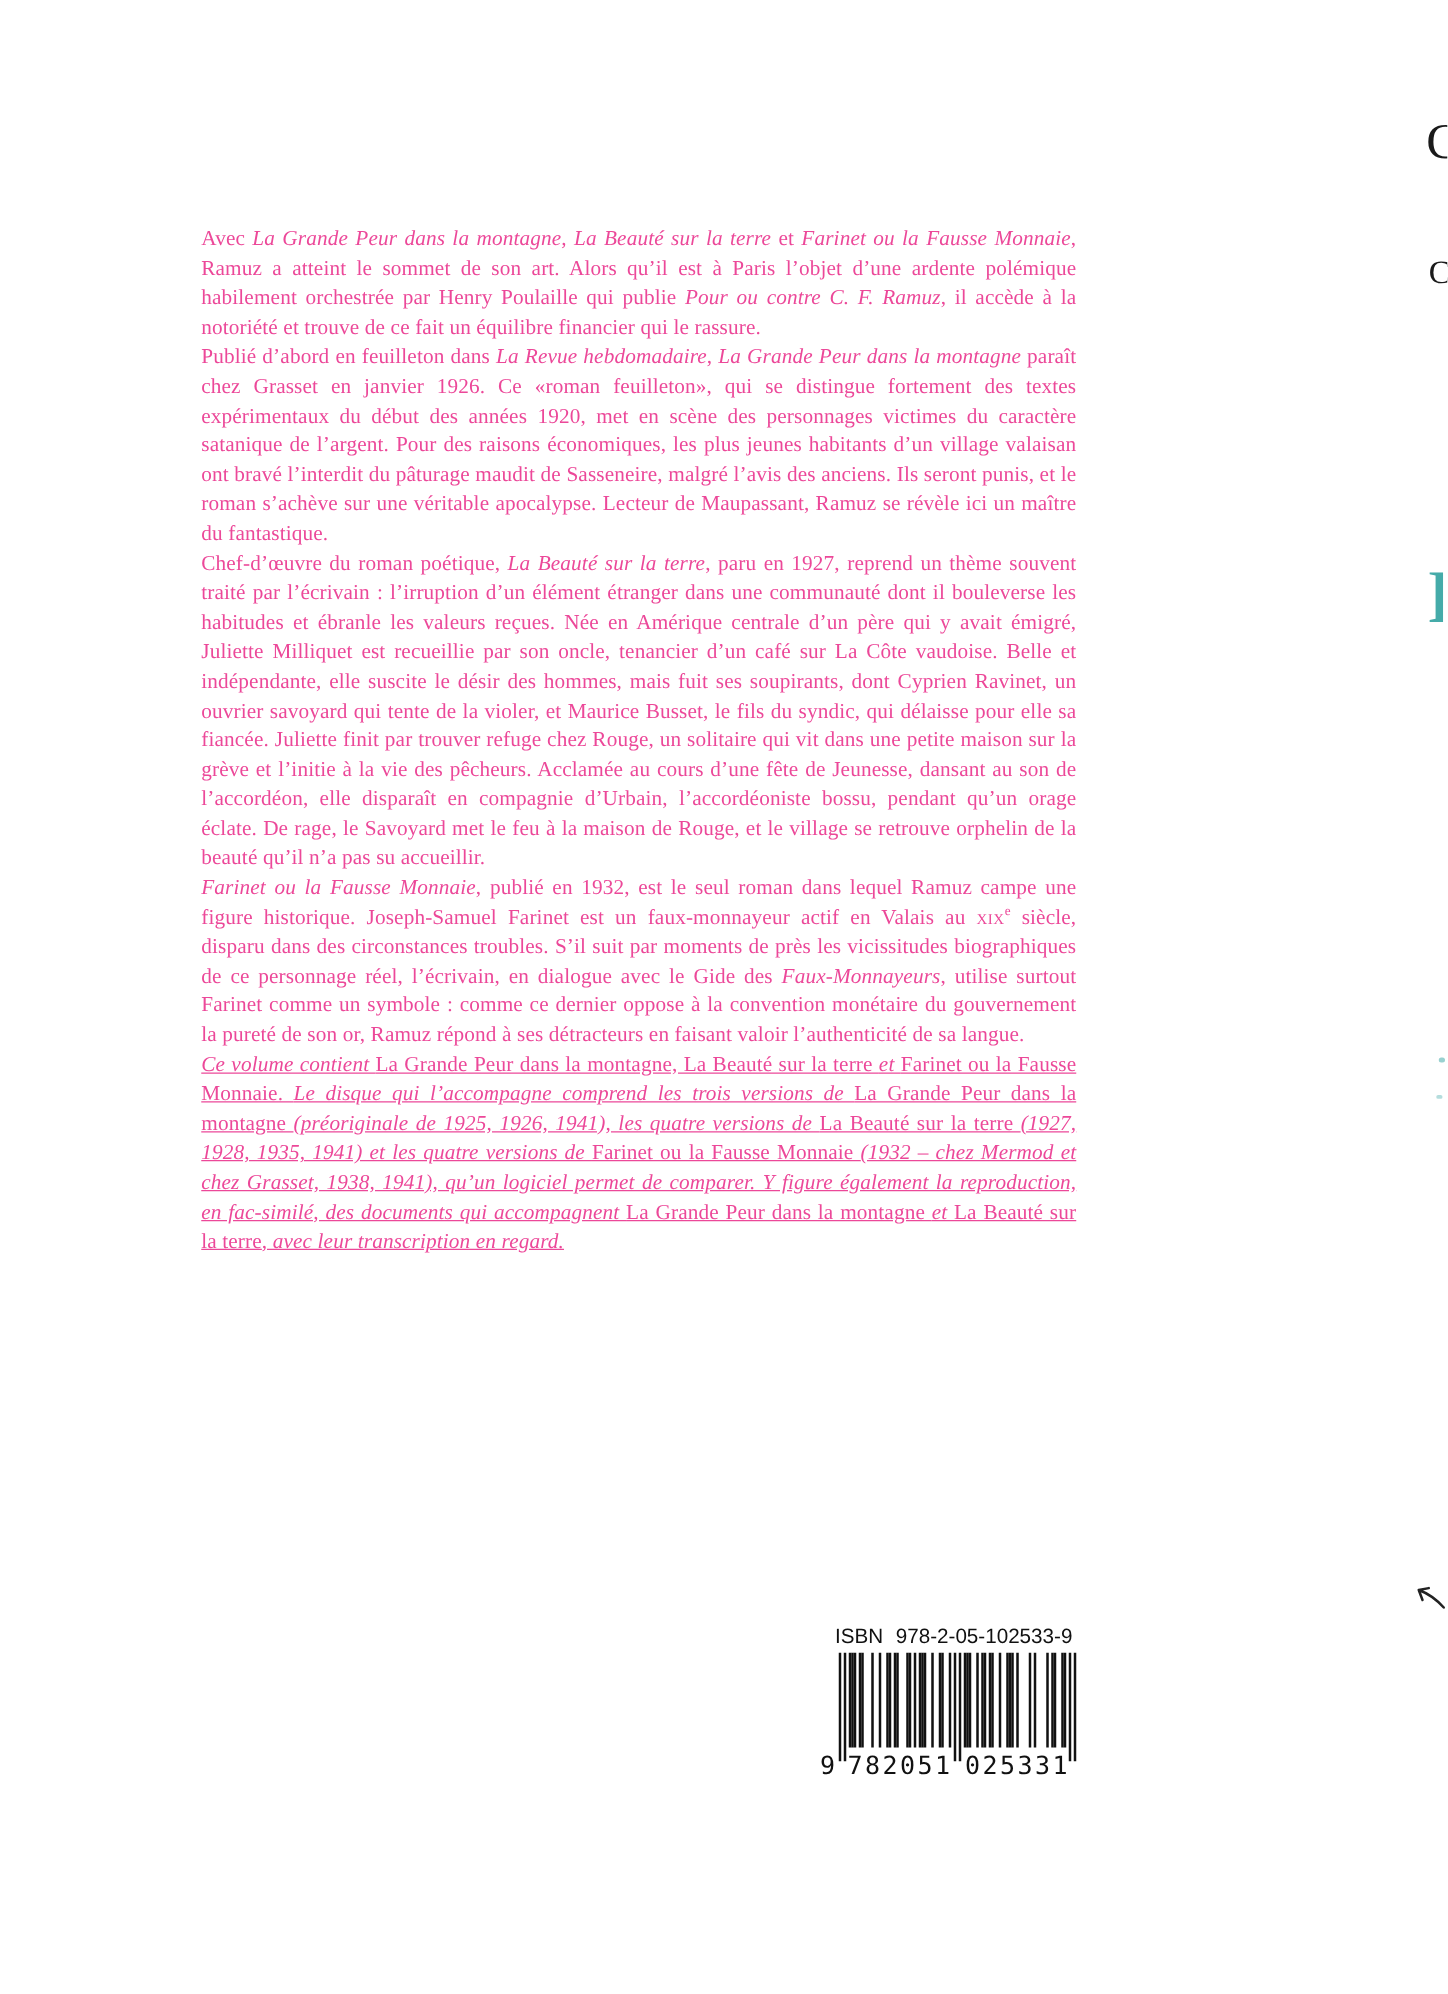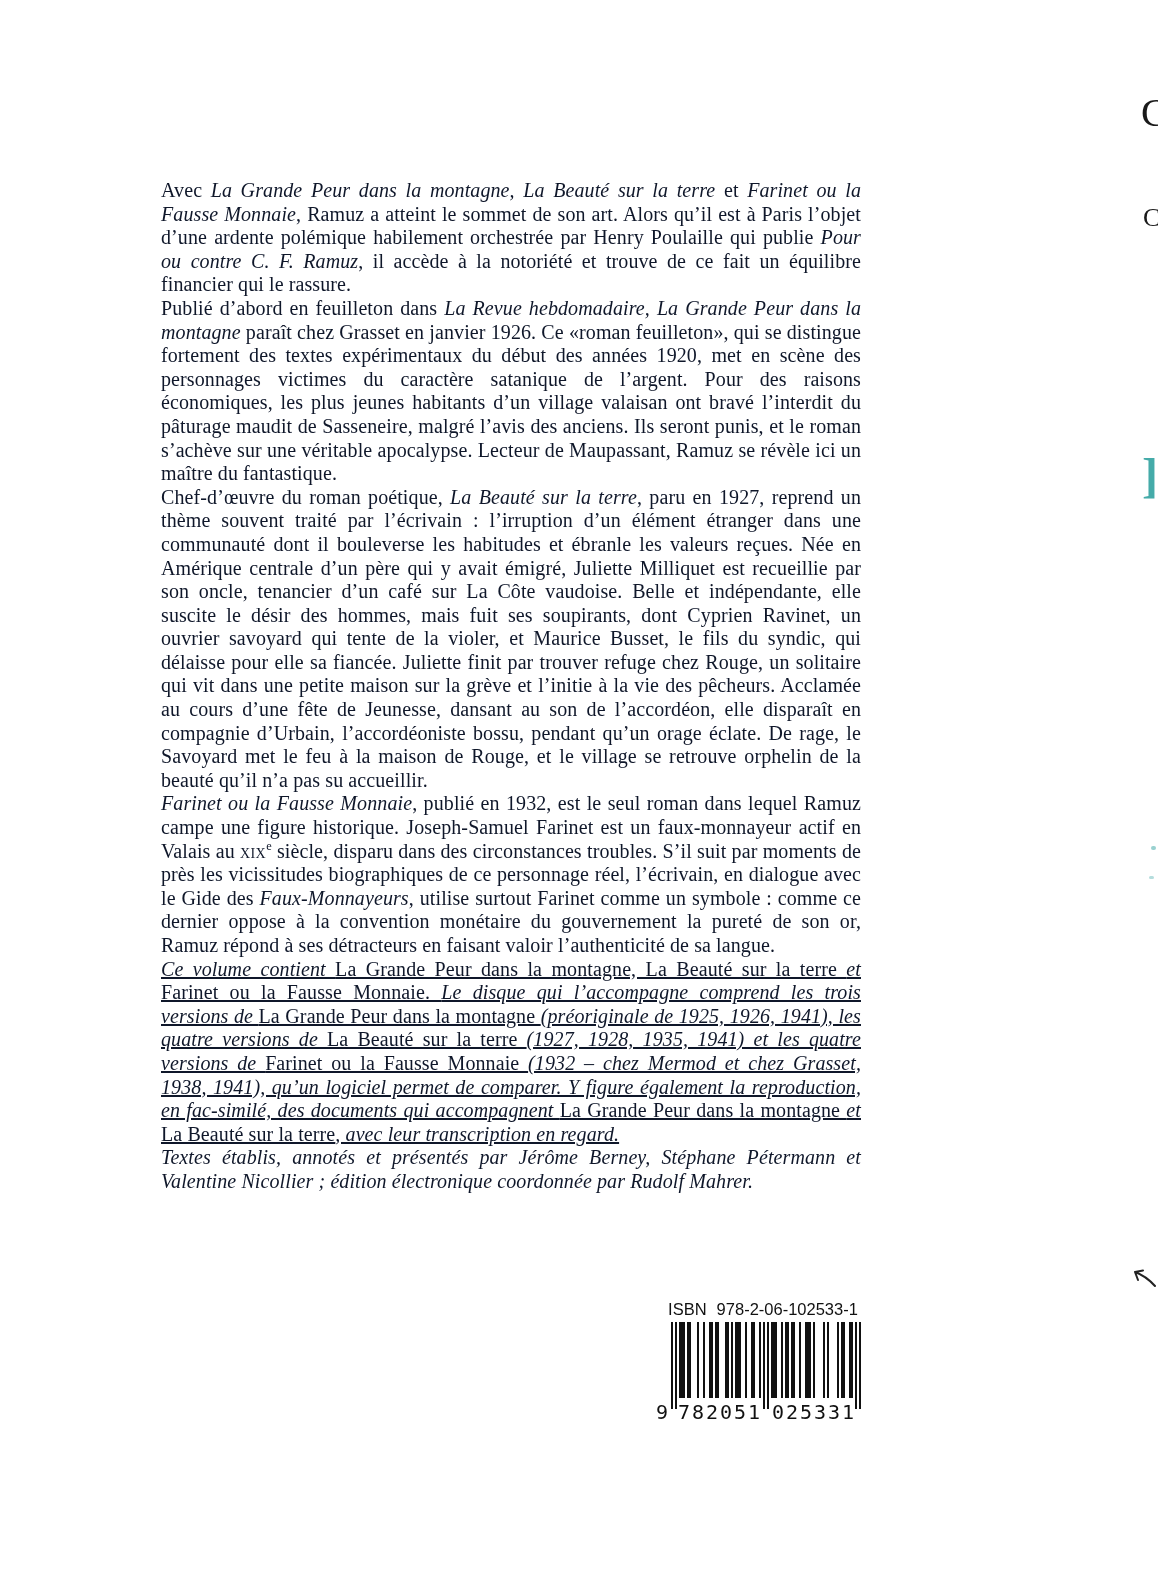--- a/index.html
+++ b/index.html
@@ -7,24 +7,24 @@
   .page{
     position:relative;
     width:1158px;height:1595px;
     background:#ffffff;
     overflow:hidden;
     font-family:"Liberation Serif", serif;
   }
   .text-col{position:absolute;left:161px;top:179px;width:700px;}
   .text-col p{
     margin:0;
-    font-size:20px;
+    font-size:17px;
     line-height:23.6px;
     text-align:justify;
-    color:#0f172a;
+    color:#ec4899;
     letter-spacing:0.1px;
   }
   .run-normal{font-style:normal;}
   .run-italic{font-style:italic;}
   .run-smallcaps{font-variant:small-caps;letter-spacing:0.4px;}
   .run-sup{vertical-align:super;font-size:0.62em;line-height:0;}
   .volume-note{margin-top:18px;text-decoration:underline;}
   .credits{margin-top:31px;}
 
   .barcode-block{position:absolute;left:655px;top:1300px;width:216px;}
@@ -48,27 +48,26 @@
 <body>
 
 <div class="page">
 
   <div class="text-col">
     <p><span class="run-normal">Avec </span><span class="run-italic">La Grande Peur dans la montagne, La Beauté sur la terre</span><span class="run-normal"> et </span><span class="run-italic">Farinet ou la Fausse Monnaie</span><span class="run-normal">, Ramuz a atteint le sommet de son art. Alors qu’il est à Paris l’objet d’une ardente polémique habilement orchestrée par Henry Poulaille qui publie </span><span class="run-italic">Pour ou contre C. F. Ramuz</span><span class="run-normal">, il accède à la notoriété et trouve de ce fait un équilibre financier qui le rassure.</span></p>
     <p><span class="run-normal">Publié d’abord en feuilleton dans </span><span class="run-italic">La Revue hebdomadaire, La Grande Peur dans la montagne</span><span class="run-normal"> paraît chez Grasset en janvier 1926. Ce «roman feuilleton», qui se distingue fortement des textes expérimentaux du début des années 1920, met en scène des personnages victimes du caractère satanique de l’argent. Pour des raisons économiques, les plus jeunes habitants d’un village valaisan ont bravé l’interdit du pâturage maudit de Sasseneire, malgré l’avis des anciens. Ils seront punis, et le roman s’achève sur une véritable apocalypse. Lecteur de Maupassant, Ramuz se révèle ici un maître du fantastique.</span></p>
     <p><span class="run-normal">Chef-d’œuvre du roman poétique, </span><span class="run-italic">La Beauté sur la terre</span><span class="run-normal">, paru en 1927, reprend un thème souvent traité par l’écrivain : l’irruption d’un élément étranger dans une communauté dont il bouleverse les habitudes et ébranle les valeurs reçues. Née en Amérique centrale d’un père qui y avait émigré, Juliette Milliquet est recueillie par son oncle, tenancier d’un café sur La Côte vaudoise. Belle et indépendante, elle suscite le désir des hommes, mais fuit ses soupirants, dont Cyprien Ravinet, un ouvrier savoyard qui tente de la violer, et Maurice Busset, le fils du syndic, qui délaisse pour elle sa fiancée. Juliette finit par trouver refuge chez Rouge, un solitaire qui vit dans une petite maison sur la grève et l’initie à la vie des pêcheurs. Acclamée au cours d’une fête de Jeunesse, dansant au son de l’accordéon, elle disparaît en compagnie d’Urbain, l’accordéoniste bossu, pendant qu’un orage éclate. De rage, le Savoyard met le feu à la maison de Rouge, et le village se retrouve orphelin de la beauté qu’il n’a pas su accueillir.</span></p>
     <p><span class="run-italic">Farinet ou la Fausse Monnaie</span><span class="run-normal">, publié en 1932, est le seul roman dans lequel Ramuz campe une figure historique. Joseph-Samuel Farinet est un faux-monnayeur actif en Valais au </span><span class="run-smallcaps">xix</span><span class="run-sup">e</span><span class="run-normal"> siècle, disparu dans des circonstances troubles. S’il suit par moments de près les vicissitudes biographiques de ce personnage réel, l’écrivain, en dialogue avec le Gide des </span><span class="run-italic">Faux-Monnayeurs</span><span class="run-normal">, utilise surtout Farinet comme un symbole : comme ce dernier oppose à la convention monétaire du gouvernement la pureté de son or, Ramuz répond à ses détracteurs en faisant valoir l’authenticité de sa langue.</span></p>
     <p class="volume-note"><span class="run-italic">Ce volume contient </span><span class="run-normal">La Grande Peur dans la montagne, La Beauté sur la terre </span><span class="run-italic">et </span><span class="run-normal">Farinet ou la Fausse Monnaie. </span><span class="run-italic">Le disque qui l’accompagne comprend les trois versions de </span><span class="run-normal">La Grande Peur dans la montagne </span><span class="run-italic">(préoriginale de 1925, 1926, 1941), les quatre versions de </span><span class="run-normal">La Beauté sur la terre </span><span class="run-italic">(1927, 1928, 1935, 1941) et les quatre versions de </span><span class="run-normal">Farinet ou la Fausse Monnaie </span><span class="run-italic">(1932 – chez Mermod et chez Grasset, 1938, 1941), qu’un logiciel permet de comparer. Y figure également la reproduction, en fac-similé, des documents qui accompagnent </span><span class="run-normal">La Grande Peur dans la montagne </span><span class="run-italic">et </span><span class="run-normal">La Beauté sur la terre</span><span class="run-italic">, avec leur transcription en regard.</span></p>
-    <p class="credits"><span class="run-italic">Textes établis, annotés et présentés par Jérôme Berney, Stéphane Pétermann et Valentine Nicollier ; édition électronique coordonnée par Rudolf Mahrer.</span></p>
   </div>
 
   <div class="barcode-block">
     <div class="isbn-line">
       <span>ISBN</span>
-      <span>978-2-06-102533-1</span>
+      <span>978-2-05-102533-9</span>
     </div>
     <div class="barcode-svg-wrap">
       <svg id="barcode-svg" width="214" height="100">
           <rect x="16" y="0" width="2" height="87" fill="#111111"></rect>
           <rect x="20" y="0" width="2" height="87" fill="#111111"></rect>
           <rect x="24" y="0" width="2" height="76" fill="#111111"></rect>
           <rect x="26" y="0" width="2" height="76" fill="#111111"></rect>
           <rect x="28" y="0" width="2" height="76" fill="#111111"></rect>
           <rect x="32" y="0" width="2" height="76" fill="#111111"></rect>
           <rect x="34" y="0" width="2" height="76" fill="#111111"></rect>

